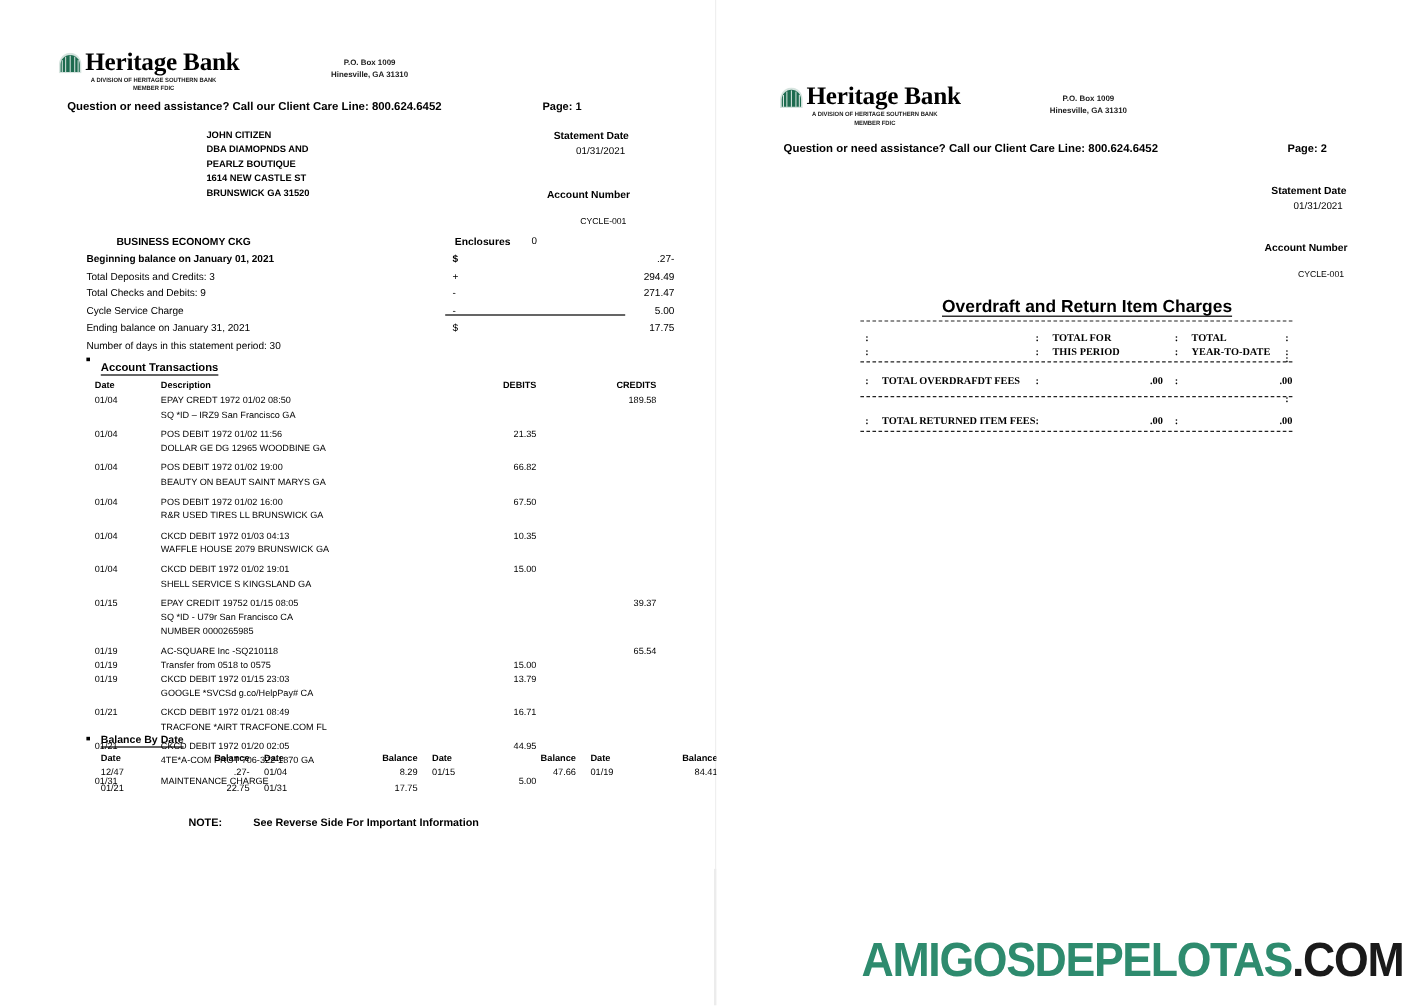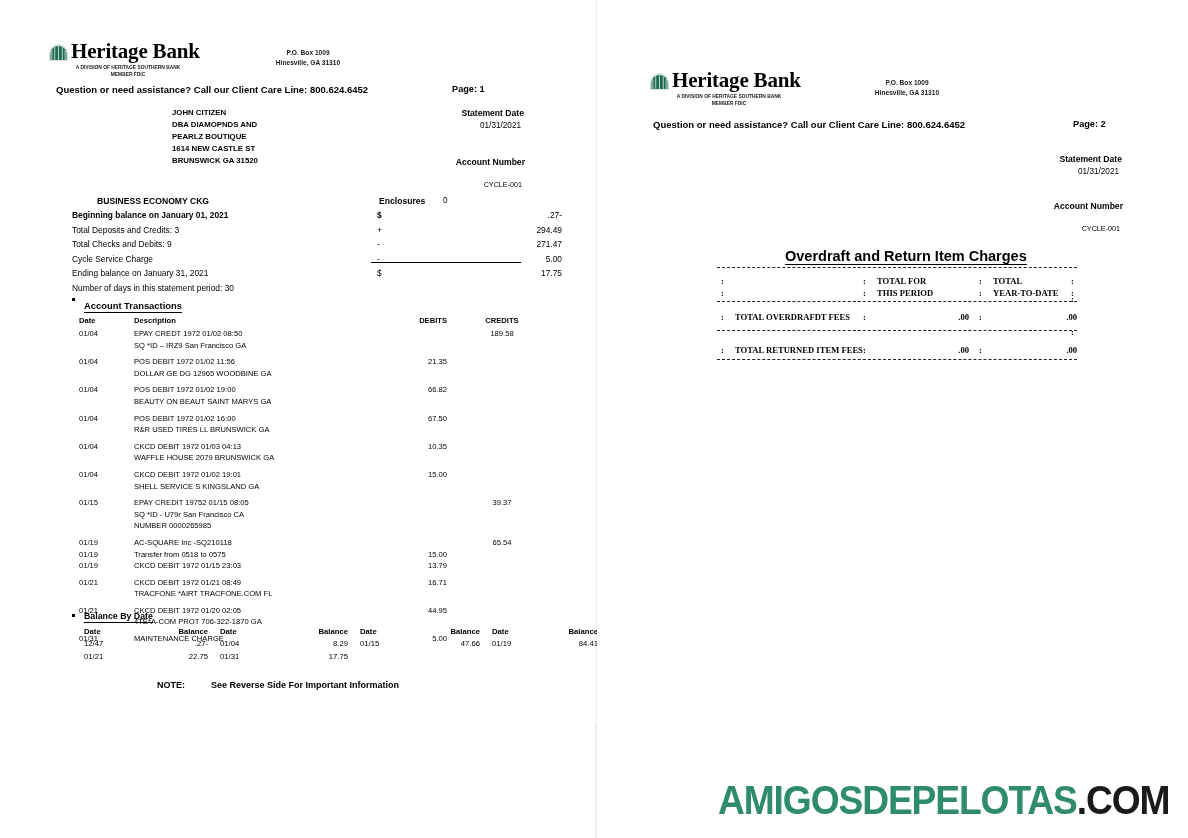--- a/index.html
+++ b/index.html
@@ -119,21 +119,21 @@
   
   .txn-area { position: absolute; }
   .txn-hdr, .txn-line {
     position: relative;
     height: 11.6px;
     white-space: nowrap;
   }
   .c-date { position: absolute; left: 0; }
   .c-desc { position: absolute; left: 55px; }
   .c-deb  { position: absolute; left: 255px; width: 113px; text-align: right; }
-  .c-cred { position: absolute; left: 378px; width: 90px; text-align: center; }
+  .c-cred { position: absolute; left: 378px; width: 90px; text-align: right; }
   .txn-hdr > div { font-weight: bold; }
   .txn-gap { height: 5px; }
 
   
   .bbd { position: absolute; }
   .bbd-row { position: relative; height: 12.3px; white-space: nowrap; }
   .bbd-row > span { position: absolute; }
   .bbd-hdr > span { font-weight: bold; }
   .bd0 { left: 12px; }
   .bv0 { left: 58px; width: 78px; text-align: right; }
@@ -401,20 +401,23 @@
         </div>
     </div>
 
     <div>
       <div class="txn-line">
           <span class="c-date">01/19</span>
           <span class="c-desc">CKCD DEBIT 1972 01/15 23:03</span>
           <span class="c-deb">13.79</span>
           <span class="c-cred"></span>
         </div>
+      <div class="txn-line">
+          <span class="c-desc">GOOGLE *SVCSd g.co/HelpPay# CA</span>
+        </div>
       <div class="txn-gap"></div>
     </div>
 
     <div>
       <div class="txn-line">
           <span class="c-date">01/21</span>
           <span class="c-desc">CKCD DEBIT 1972 01/21 08:49</span>
           <span class="c-deb">16.71</span>
           <span class="c-cred"></span>
         </div>

